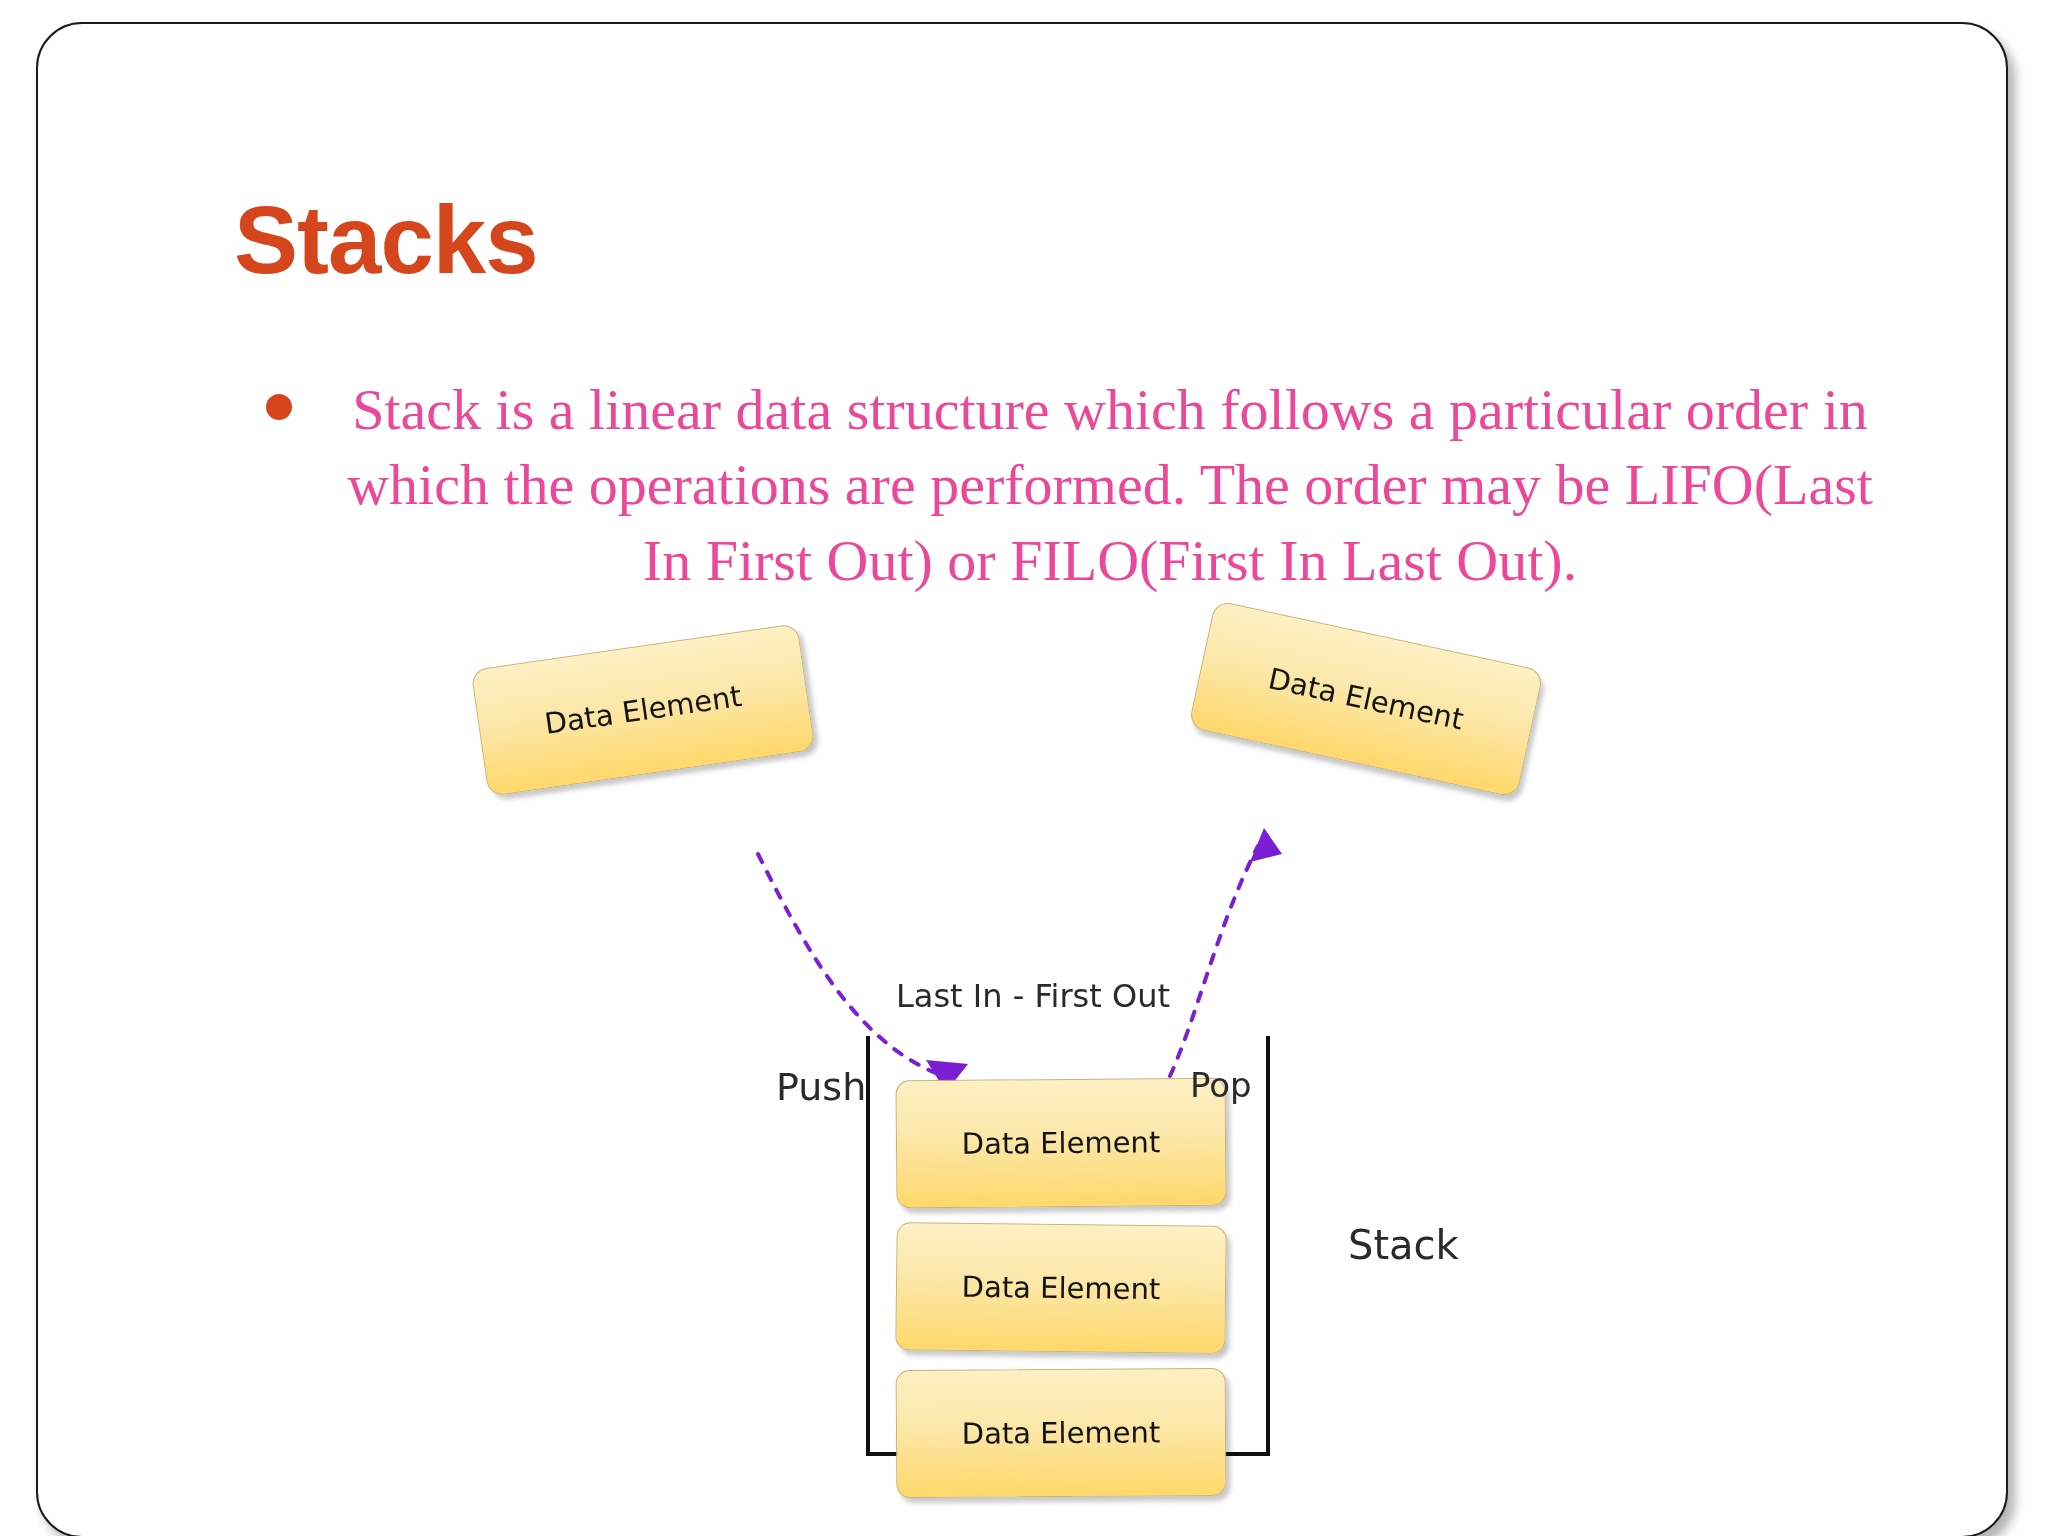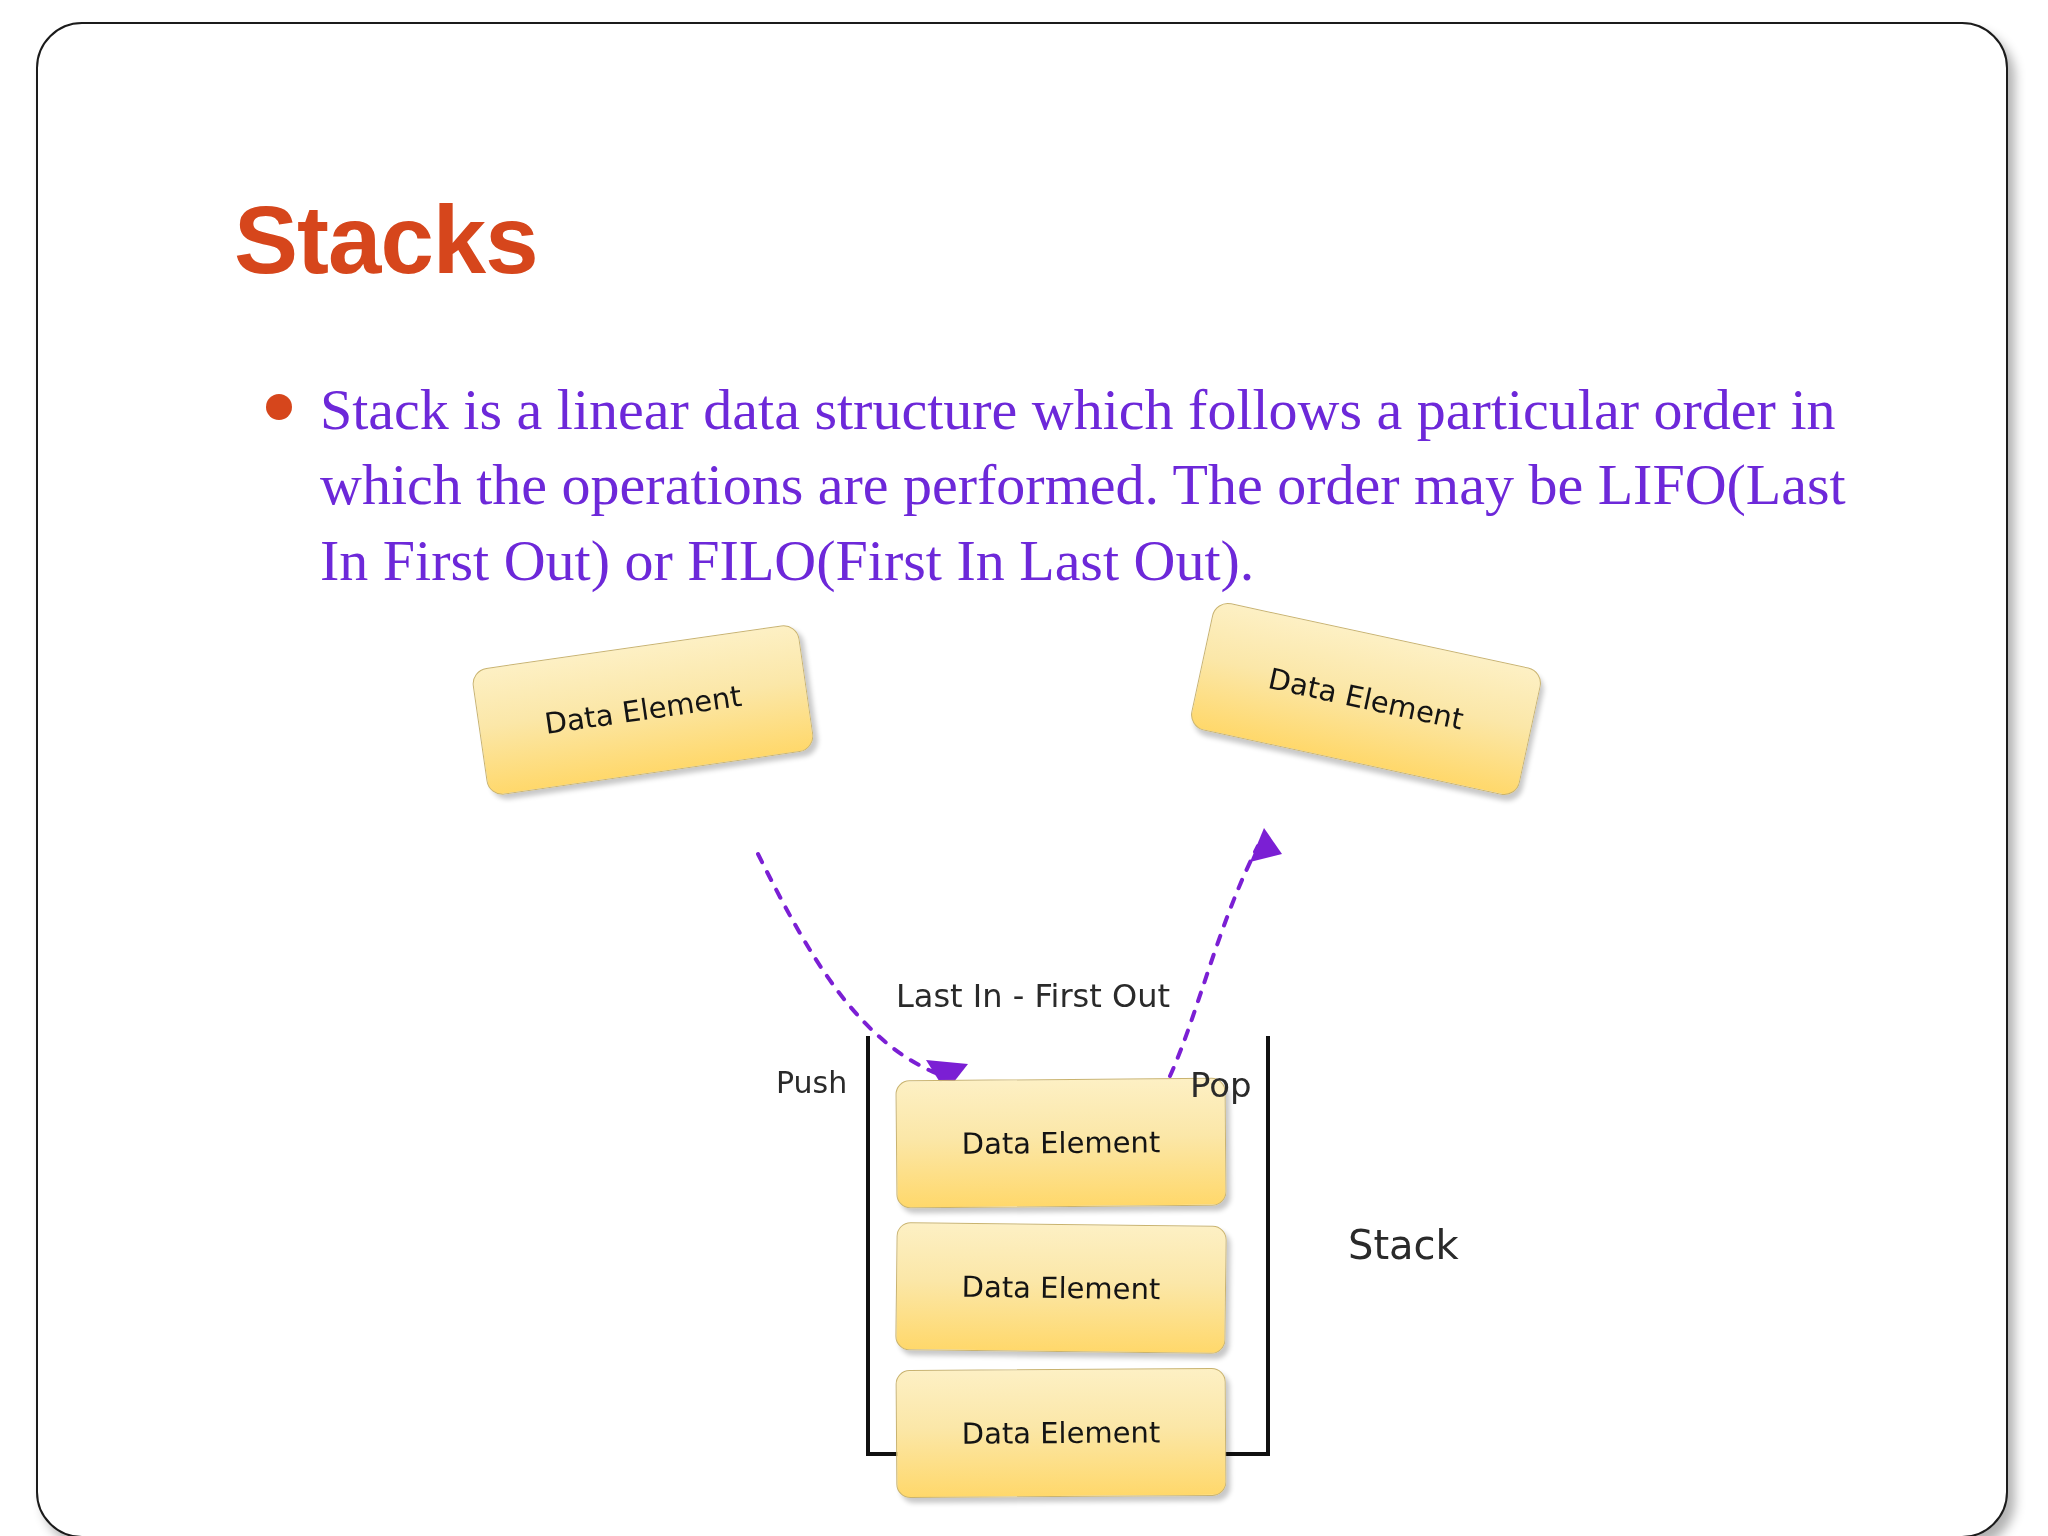--- a/index.html
+++ b/index.html
@@ -40,22 +40,23 @@
     width:26px;height:26px;border-radius:50%;
     background:#D6461C;
     flex:0 0 auto;
     margin-top:22px;
     margin-right:28px;
   }
   #bullet-text{
     font-family:"Liberation Serif",serif;
     font-size:58px;
     line-height:1.30;
-    color:#6d28d9;
+    color:#ec4899;
     max-width:1580px;
+    text-align:center;
   }
 
   
   #diagram{
     position:absolute;
     left:520px; top:700px;
     width:1000px; height:760px;
   }
   #diagram svg{position:absolute;left:0;top:0;}
 
@@ -102,21 +103,21 @@
   #stack-item-2{ top:645px; transform:rotate(-0.4deg);}
 
   .diagLabel{
     position:absolute;
     font-family:"DejaVu Sans",sans-serif;
     color:#2a2a2a;
     white-space:nowrap;
     margin-top:8px;
   }
   #label-lifo{ left:338px; top:245px; font-size:32px;}
-  #label-push{ left:218px; top:333px; font-size:30px;}
+  #label-push{ left:218px; top:333px; font-size:38px;}
   #label-pop { left:632px; top:333px; font-size:34px;}
   #label-stack{ left:790px; top:490px; font-size:40px;}
 </style>
 </head>
 <body>
 
 <div id="slide">
 
   <div id="title">Stacks</div>
 

